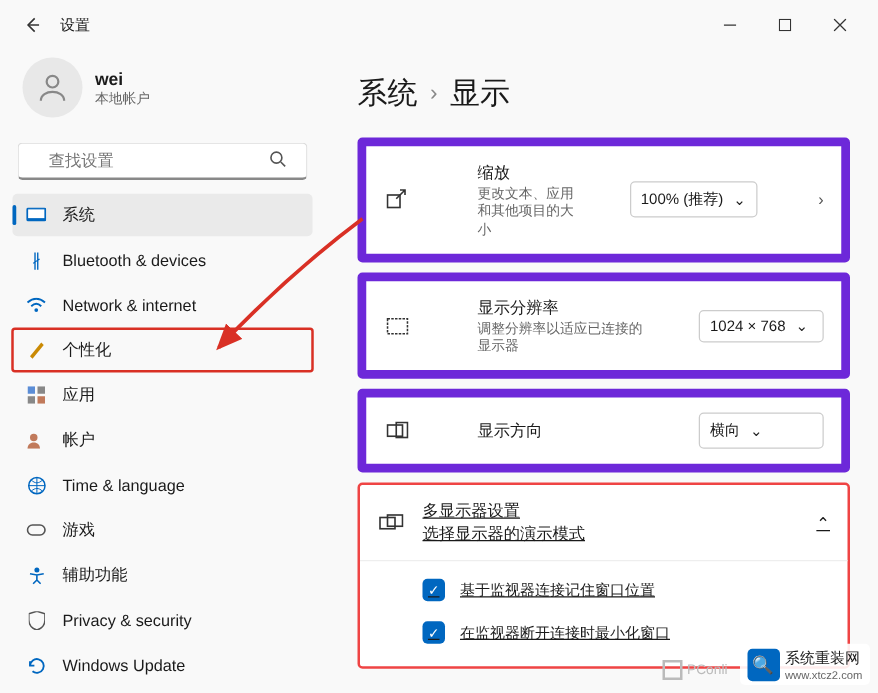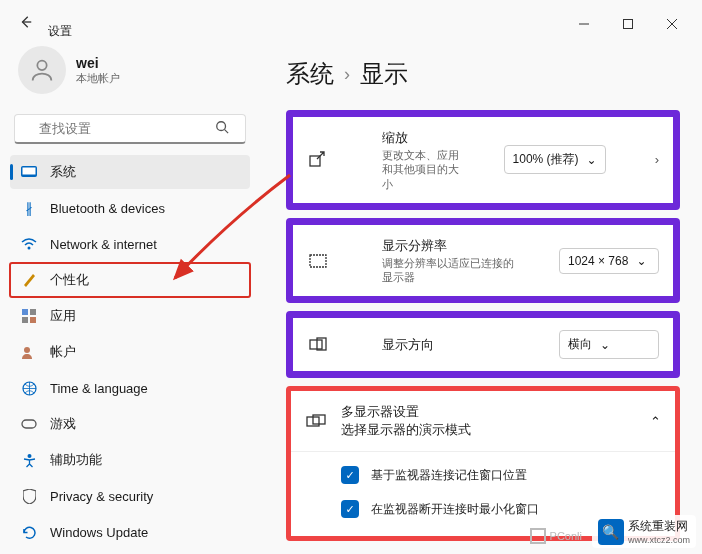--- a/index.html
+++ b/index.html
@@ -1,17 +1,17 @@
 <!DOCTYPE html>
 <html><head>
 <meta charset="utf-8">
 <style>
 * { margin: 0; padding: 0; box-sizing: border-box; }
 body { font-family: "Microsoft YaHei", "Segoe UI", sans-serif; font-size: 13px; color: #1a1a1a; background: #f9f9f9; width: 702px; height: 554px; overflow: hidden; position: relative; }
-.titlebar { display: flex; align-items: flex-end; height: 40px; padding: 0 8px; }
+.titlebar { display: flex; align-items: center; height: 40px; padding: 0 8px; }
 .back-btn { width: 36px; height: 36px; display: flex; align-items: center; justify-content: center; border-radius: 4px; }
 .app-title { font-size: 12px; margin-left: 4px; }
 .win-ctrls { margin-left: auto; display: flex; }
 .win-ctrls div { width: 44px; height: 32px; display: flex; align-items: center; justify-content: center; }
 .layout { display: flex; height: calc(100% - 40px); }
 .sidebar { width: 260px; padding: 0 10px 10px 10px; display: flex; flex-direction: column; }
 .account { display: flex; align-items: center; padding: 6px 8px 14px 8px; }
 .avatar { width: 48px; height: 48px; border-radius: 50%; background: #e8e8e8; display: flex; align-items: center; justify-content: center; }
 .account-text { margin-left: 10px; }
 .account-name { font-size: 14px; font-weight: 600; }
@@ -29,21 +29,21 @@
 .main { flex: 1; padding: 18px 22px 0 26px; overflow: hidden; }
 .crumb { font-size: 24px; font-weight: 400; display: flex; align-items: center; gap: 10px; margin-bottom: 20px; }
 .crumb .sep { color: #888; font-size: 18px; }
 .card { background: #fff; border: 7px solid #6d28d9; border-radius: 4px; padding: 12px 14px; margin-bottom: 8px; display: flex; align-items: center; gap: 39px; }
 .card .cicon { width: 22px; display: flex; align-items: center; justify-content: center; margin-right: 14px; color: #333; }
 .card .ctext { flex: 1; }
 .card .ctitle { font-size: 13px; }
 .card .cdesc { font-size: 11px; color: #666; margin-top: 1px; line-height: 1.3; }
 .dropdown { border: 1px solid #ccc; border-radius: 4px; padding: 5px 8px; display: flex; align-items: center; gap: 8px; font-size: 12px; min-width: 100px; justify-content: flex-start; background: #fff; }
 .chev-right { margin-left: 10px; color: #555; }
-.expander { background: #fff; border: 5px solid #ef4444; border-radius: 4px; margin-bottom: 6px; }
+.expander { background: #fff; border: 2px solid #ef4444; border-radius: 4px; margin-bottom: 6px; text-decoration: underline; }
 .exp-head { display: flex; align-items: center; padding: 12px 14px; }
 .exp-head .cicon { width: 22px; display: flex; align-items: center; justify-content: center; margin-right: 14px; }
 .exp-head .ctext { flex: 1; }
 .exp-body { border-top: 1px solid #eee; padding: 6px 14px 10px 50px; }
 .chk-row { display: flex; align-items: center; padding: 8px 0; font-size: 12px; }
 .chk { width: 18px; height: 18px; border-radius: 4px; background: #0067c0; display: flex; align-items: center; justify-content: center; margin-right: 12px; color: #fff; font-size: 11px; }
 .detect-row { display: flex; align-items: center; padding: 6px 14px 12px 50px; border-top: 1px solid #eee; font-size: 12px; justify-content: space-between; }
 
 
 .arrow-overlay { position: absolute; left: 140px; top: 170px; pointer-events: none; }

